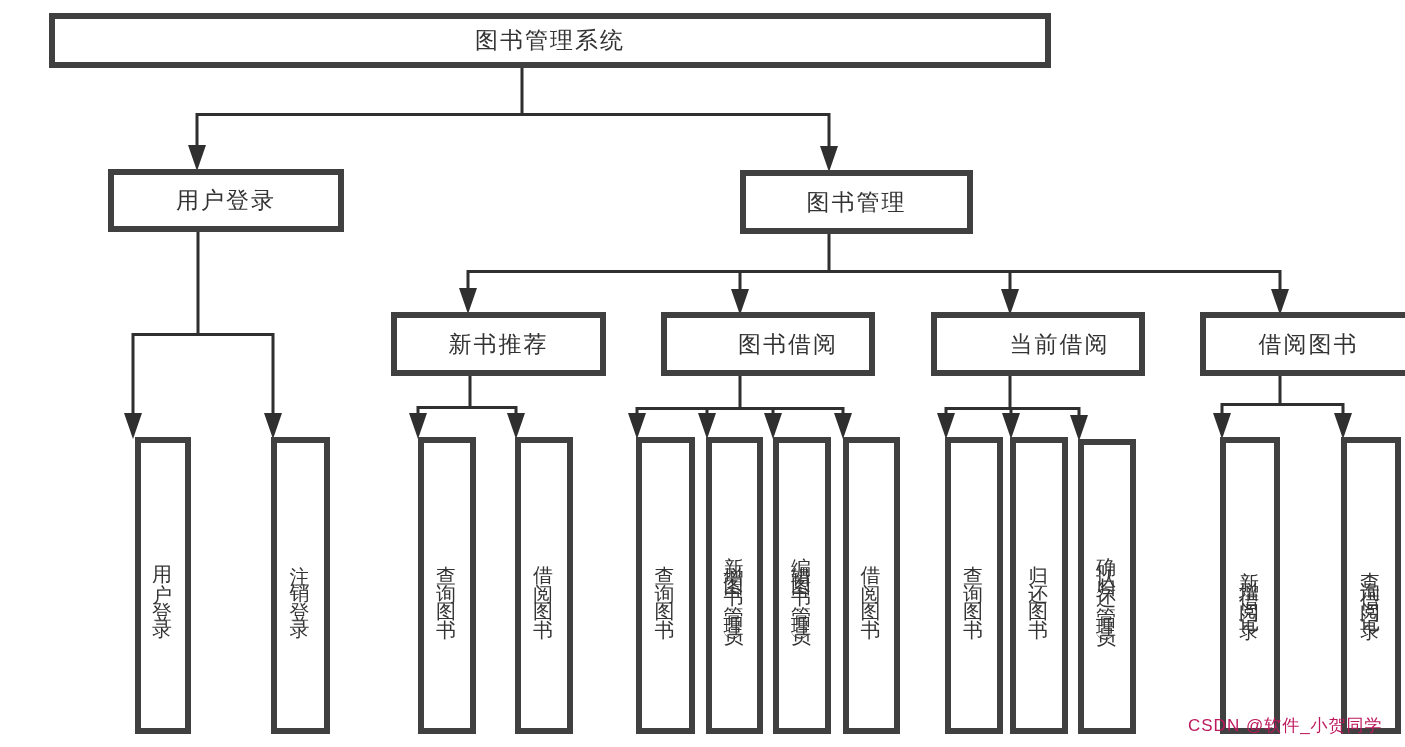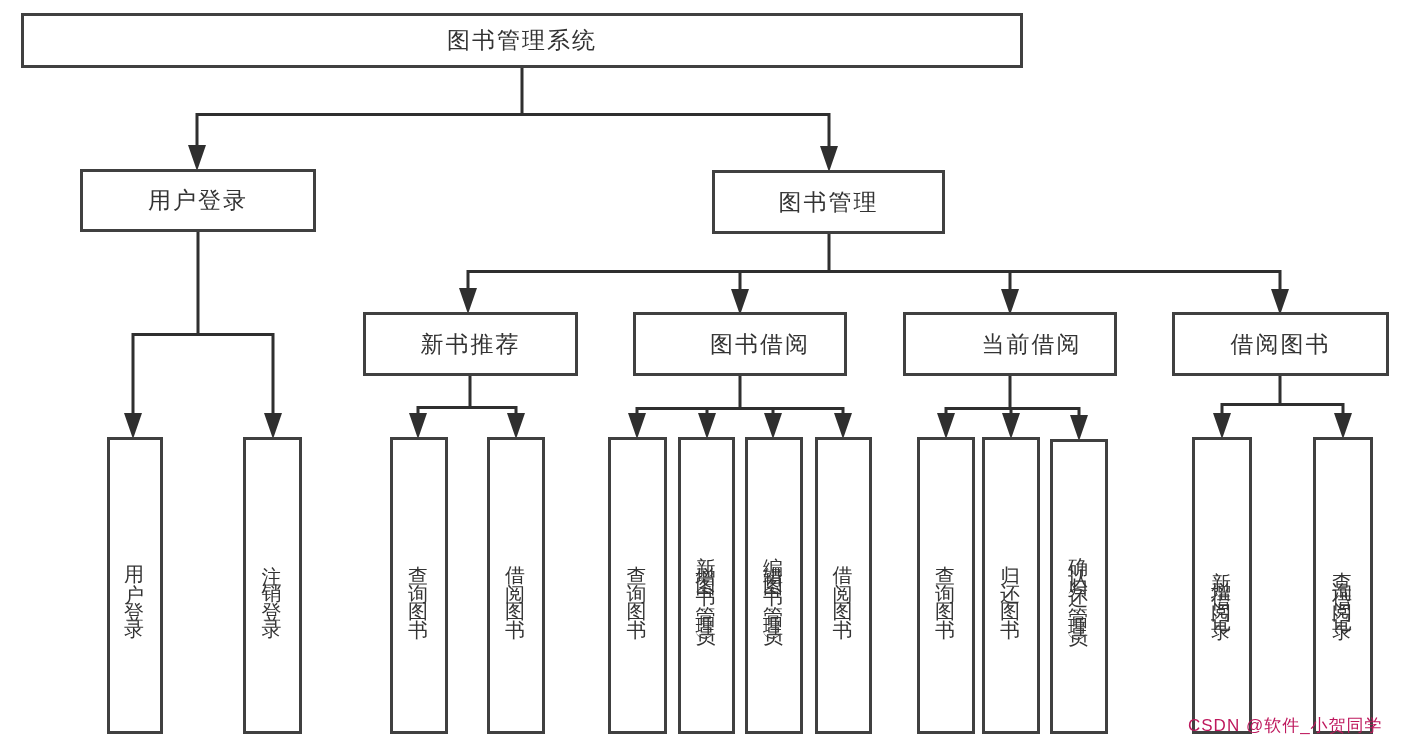--- a/index.html
+++ b/index.html
@@ -2,23 +2,23 @@
 <html><head>
 <meta charset="utf-8">
 <style>
   html,body{margin:0;padding:0;background:#ffffff;}
   .stage{
     position:relative;width:1405px;height:747px;background:#ffffff;overflow:hidden;
     font-family:"Liberation Sans","DejaVu Sans",sans-serif;color:#333333;
   }
   .connectors{position:absolute;left:0;top:0;z-index:1;}
   .box{
-    position:absolute;box-sizing:border-box;border:3px solid #404040;background:#ffffff;
+    position:absolute;box-sizing:border-box;border:6px solid #404040;background:#ffffff;
     display:flex;align-items:center;justify-content:center;z-index:2;
-    color:#333333;text-align:center;
+    color:#333333;text-align:center;margin-left:28px;
   }
   .h{font-size:23px;letter-spacing:2px;font-weight:400;}
   .v{writing-mode:vertical-rl;text-orientation:mixed;font-size:20px;letter-spacing:0.5em;}
   .v-wide{writing-mode:vertical-rl;text-orientation:mixed;font-size:20px;letter-spacing:0.9em;}
   .v-mid{writing-mode:vertical-rl;text-orientation:mixed;font-size:20px;letter-spacing:0.5em;}
   .watermark{
     position:absolute;left:1188px;top:714px;z-index:3;
     font-size:17px;letter-spacing:1px;color:#be185d;white-space:nowrap;
   }
 </style>

